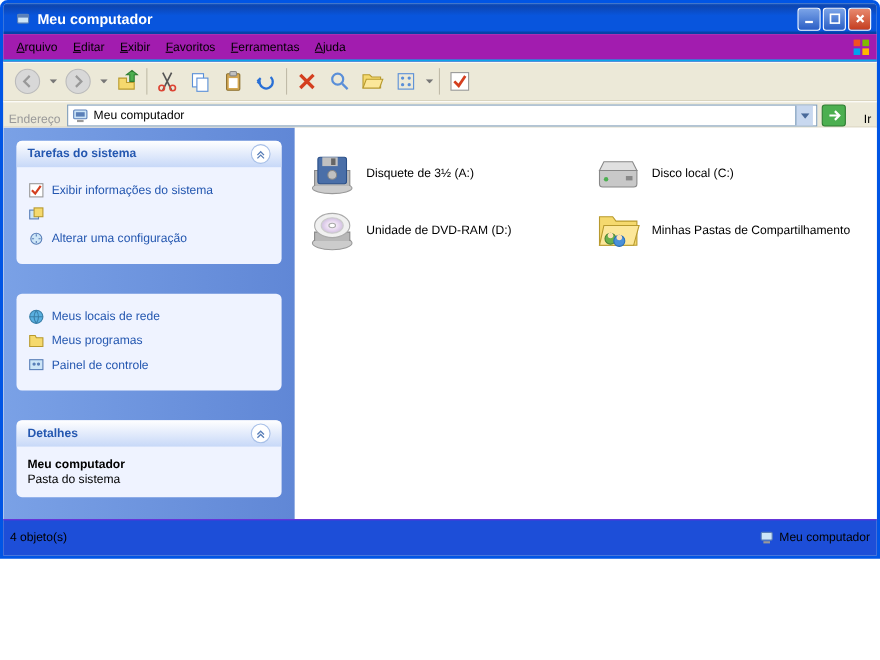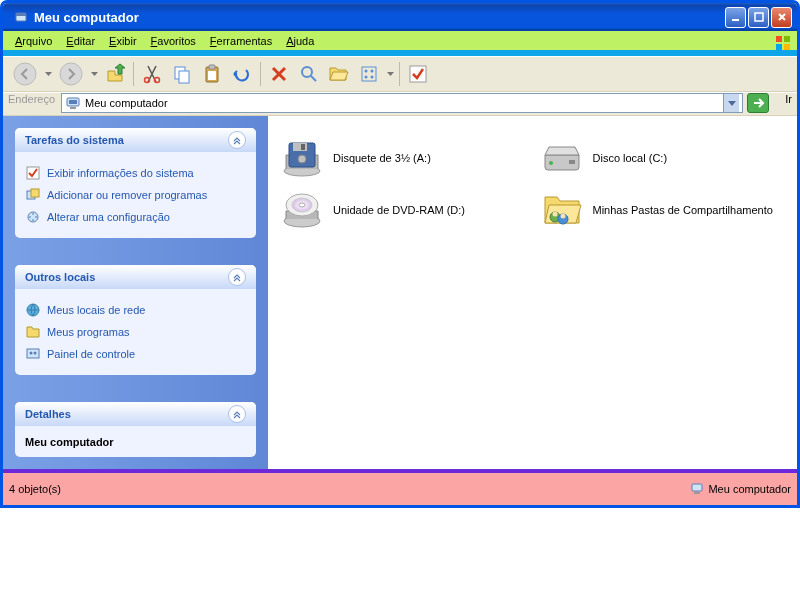--- a/index.html
+++ b/index.html
@@ -6,30 +6,30 @@
 body { width: 800px; height: 600px; overflow: hidden; background: #fff; }
 .window { width: 800px; height: 508px; border: 3px solid #0055e5; border-radius: 7px 7px 0 0; display: flex; flex-direction: column; background: #ece9d8; }
 .titlebar { height: 28px; background: linear-gradient(to bottom, #1c5dc8 0%, #0d45b0 8%, #0855dd 40%, #0855dd 88%, #0342a8 95%, #0342a8 100%); display: flex; align-items: center; padding: 0 5px; border-radius: 4px 4px 0 0; }
 .title-icon { width: 16px; height: 16px; margin: 0 5px; }
 .title-text { color: #fff; font-weight: bold; font-size: 13px; flex: 1; }
 .win-controls { display: flex; gap: 2px; }
 .win-btn { width: 21px; height: 21px; border-radius: 3px; border: 1px solid #fff; display: flex; align-items: center; justify-content: center; cursor: pointer; }
 .win-btn.min, .win-btn.max { background: linear-gradient(to bottom, #7ba4e8, #2b5fc5); }
 .win-btn.close { background: linear-gradient(to bottom, #e88a6f, #c43d1f); }
 .win-btn svg { width: 12px; height: 12px; }
-.menubar { height: 25px; background: #bef264; display: flex; align-items: center; padding: 0 5px; border-bottom: 6px solid #0ea5e9; position: relative; }
+.menubar { height: 25px; background: #a21caf; display: flex; align-items: center; padding: 0 5px; border-bottom: 2px solid #0ea5e9; position: relative; }
 .menu-item { padding: 2px 7px; cursor: pointer; }
 .menu-item:first-letter { text-decoration: underline; }
 .flag { position: absolute; right: 5px; top: 3px; width: 18px; height: 18px; }
 .toolbar { height: 36px; background: #ece9d8; display: flex; align-items: center; padding: 0 6px; gap: 2px; border-top: 1px solid #fff; border-bottom: 1px solid #d8d2bd; }
 .tb-btn { width: 28px; height: 28px; display: flex; align-items: center; justify-content: center; border-radius: 3px; cursor: pointer; position: relative; }
 .tb-btn.nav { width: 32px; height: 32px; border-radius: 5px; }
 .tb-sep { width: 1px; height: 24px; background: #c0bba8; margin: 0 2px; }
 .tb-drop { width: 10px; display: flex; align-items: center; justify-content: center; cursor: pointer; }
-.addressbar { height: 24px; background: #ece9d8; display: flex; align-items: flex-start; padding: 0 5px; border-top: 1px solid #fff; border-bottom: 1px solid #d8d2bd; }
+.addressbar { height: 24px; background: #ece9d8; display: flex; align-items: flex-end; padding: 0 5px; border-top: 1px solid #fff; border-bottom: 1px solid #d8d2bd; }
 .addr-label { color: #999; margin-right: 6px; }
 .addr-input { flex: 1; height: 20px; background: #fff; border: 1px solid #7f9db9; display: flex; align-items: center; padding: 0 3px; }
 .addr-input-icon { width: 16px; height: 16px; margin-right: 4px; }
 .addr-input-text { flex: 1; }
 .addr-dropdown { width: 16px; height: 18px; background: #c8d8ef; border-left: 1px solid #7f9db9; display: flex; align-items: center; justify-content: center; cursor: pointer; }
 .go-btn { width: 22px; height: 20px; margin-left: 4px; background: #4caf50; border-radius: 3px; display: flex; align-items: center; justify-content: center; cursor: pointer; border: 1px solid #2e7d32; }
 .go-label { margin-left: 16px; }
 .content { flex: 1; display: flex; background: #fff; overflow: hidden; }
 .sidebar { width: 265px; background: linear-gradient(to right, #7aa1e6, #6087d6); padding: 12px; display: flex; flex-direction: column; gap: 27px; }
 .panel { background: #eff3ff; border-radius: 5px; overflow: hidden; }
@@ -40,21 +40,21 @@
 .panel-link { display: flex; align-items: center; gap: 6px; padding: 3px 0; color: #2457b0; cursor: pointer; }
 .link-icon { width: 16px; height: 16px; flex-shrink: 0; }
 .details-body { padding: 10px; }
 .details-title { font-weight: bold; color: #000; }
 .details-sub { color: #000; margin-top: 2px; }
 .main { flex: 1; padding: 18px 10px; background: #fff; }
 .items-grid { display: grid; grid-template-columns: 1fr 1fr; gap: 4px 10px; }
 .drive-item { display: flex; align-items: center; gap: 10px; cursor: pointer; padding: 3px; }
 .drive-icon { width: 42px; height: 42px; flex-shrink: 0; }
 .drive-label { color: #000; line-height: 1.3; }
-.statusbar { height: 20px; background: #fca5a5; border-top: 4px solid #6d28d9; display: flex; align-items: center; padding: 16px 6px; justify-content: space-between; }
+.statusbar { height: 20px; background: #1d4ed8; border-top: 1px solid #6d28d9; display: flex; align-items: center; padding: 16px 6px; justify-content: space-between; }
 .status-right { display: flex; align-items: center; gap: 4px; }
 .status-icon { width: 14px; height: 14px; }
 </style>
 </head>
 <body>
 
 <div class="window">
   <div class="titlebar">
     <span class="title-icon">
       <svg viewBox="0 0 16 16">
@@ -235,41 +235,32 @@
                   <rect x="2" y="2" width="12" height="12" fill="#fff" stroke="#999"></rect>
                   <path d="M4 8 L7 11 L12 4" stroke="#d43f1f" stroke-width="2" fill="none"></path>
                 </svg></span>
               <span>Exibir informações do sistema</span>
             </div>
           <div class="panel-link">
               <span class="link-icon"><svg viewBox="0 0 16 16">
                   <rect x="2" y="4" width="8" height="8" fill="#cde5f7" stroke="#5a7fb8"></rect>
                   <rect x="6" y="2" width="8" height="8" fill="#f5d96e" stroke="#b89a2e"></rect>
                 </svg></span>
-              <span>Adicionar ou remover programas</span>
             </div>
           <div class="panel-link">
               <span class="link-icon"><svg viewBox="0 0 16 16">
                   <circle cx="8" cy="8" r="5" fill="#cde5f7" stroke="#5a7fb8"></circle>
                   <path d="M8 4 L8 6 M8 10 L8 12 M4 8 L6 8 M10 8 L12 8" stroke="#5a7fb8"></path>
                 </svg></span>
               <span>Alterar uma configuração</span>
             </div>
         </div>
       </div>
 
       <div class="panel">
-        <div class="panel-header">
-          <span class="panel-title">Outros locais</span>
-          <span class="panel-collapse">
-              <svg width="10" height="10" viewBox="0 0 10 10">
-                <path d="M2 6 L5 3 L8 6 M2 9 L5 6 L8 9" stroke="#5a7fb8" fill="none" stroke-width="1.2"></path>
-              </svg>
-            </span>
-        </div>
         <div class="panel-body">
           <div class="panel-link">
               <span class="link-icon"><svg viewBox="0 0 16 16">
                   <circle cx="8" cy="8" r="6" fill="#5ab0e0" stroke="#3a7fa8"></circle>
                   <path d="M2 8 L14 8 M8 2 Q12 8 8 14 M8 2 Q4 8 8 14" stroke="#3a7fa8" fill="none"></path>
                 </svg></span>
               <span>Meus locais de rede</span>
             </div>
           <div class="panel-link">
               <span class="link-icon"><svg viewBox="0 0 16 16">
@@ -292,20 +283,21 @@
         <div class="panel-header">
           <span class="panel-title">Detalhes</span>
           <span class="panel-collapse">
               <svg width="10" height="10" viewBox="0 0 10 10">
                 <path d="M2 6 L5 3 L8 6 M2 9 L5 6 L8 9" stroke="#5a7fb8" fill="none" stroke-width="1.2"></path>
               </svg>
             </span>
         </div>
         <div class="details-body">
           <div class="details-title">Meu computador</div>
+          <div class="details-sub">Pasta do sistema</div>
         </div>
       </div>
     </div>
 
     <div class="main">
       <div class="items-grid">
         <div class="drive-item">
           <span class="drive-icon"><svg viewBox="0 0 42 42">
                 <ellipse cx="21" cy="34" rx="18" ry="5" fill="#ccc" stroke="#999"></ellipse>
                 <path d="M5 32 L5 18 L37 18 L37 32" fill="#b8b8b8" stroke="#888"></path>

